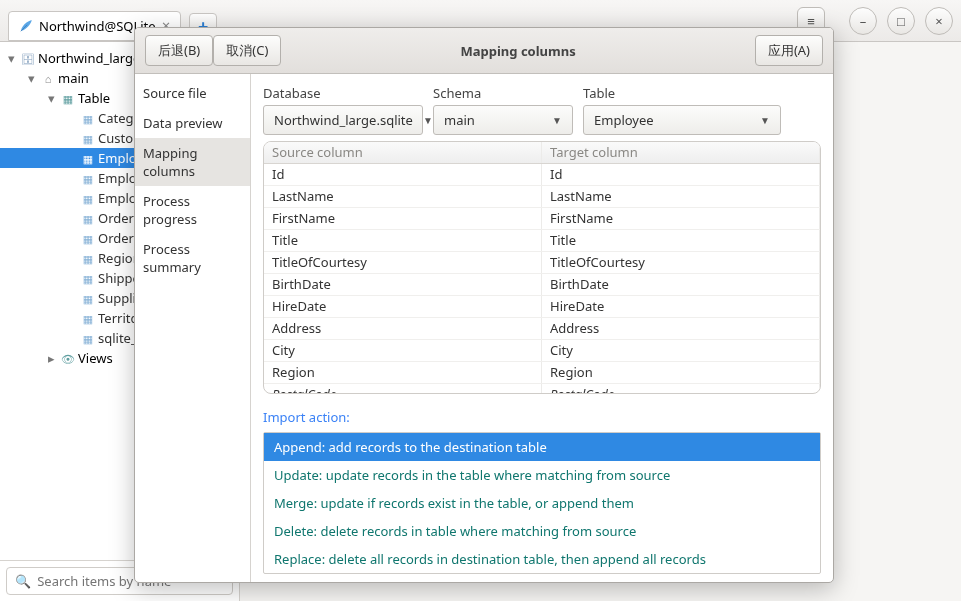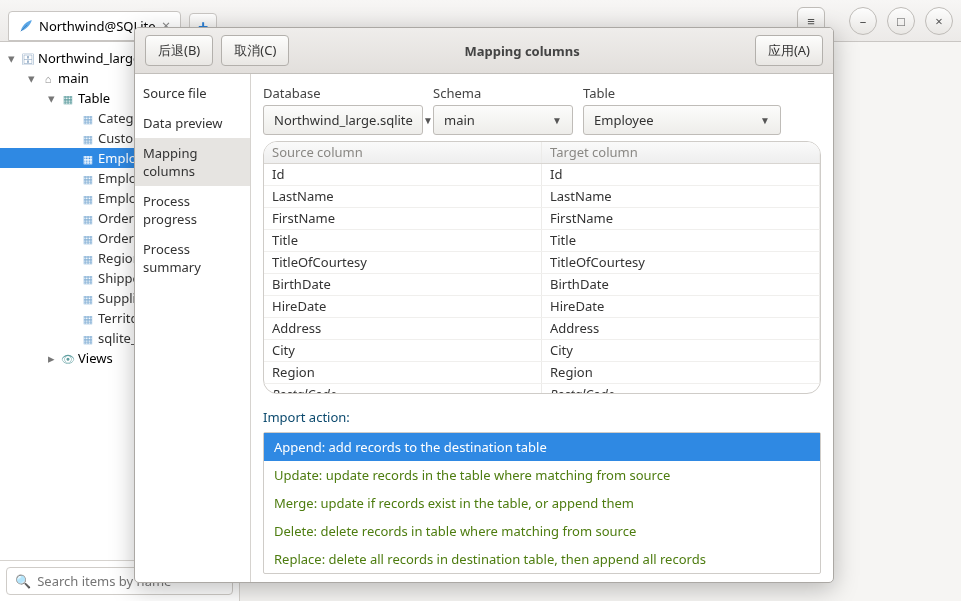--- a/index.html
+++ b/index.html
@@ -38,48 +38,48 @@
 .tree .selected .ico { color:#fff; }
 .searchbar { border-top:1px solid #d6d3cf; padding:6px; }
 .searchbar .box { border:1px solid #cfccc8; border-radius:4px; background:#fff; display:flex; align-items:center; padding:4px 8px; color:#888; gap:6px;}
 .searchbar input { border:none; outline:none; flex:1; color:#555; }
 
 
 .canvas { flex:1; position:relative; background:#f6f5f3; }
 
 
 .dialog { position:absolute; left: -106px; top: -15px; width: 700px; height: 556px; background:#fff; border:1px solid #aba8a4; border-radius:5px; box-shadow: 0 6px 24px rgba(0,0,0,.25); display:flex; flex-direction:column; overflow:hidden;}
-.dlg-titlebar { height:46px; background:linear-gradient(#efedeb,#e2dfdc); border-bottom:1px solid #c2bfbb; display:flex; align-items:center; padding:0 10px; gap:8px;}
+.dlg-titlebar { height:46px; background:linear-gradient(#efedeb,#e2dfdc); border-bottom:1px solid #c2bfbb; display:flex; align-items:center; padding:0 10px; gap:0;}
 .dlg-titlebar .btn { border:1px solid #b3b0ac; background:linear-gradient(#fdfdfc,#e9e7e4); border-radius:4px; padding:5px 12px; color:#333; }
 .dlg-titlebar .title { flex:1; text-align:center; font-weight:bold; color:#444; }
 .dlg-body { flex:1; display:flex; overflow:hidden;}
 .steps { width:116px; border-right:1px solid #d6d3cf; padding-top:4px;}
 .steps div { padding:6px 8px; color:#333; }
 .steps .active { background:#e6e4e1; }
 .panel { flex:1; padding:10px 12px 8px 12px; display:flex; flex-direction:column; gap:6px;}
 .combos { display:flex; gap:10px; }
 .combo { display:flex; flex-direction:column; gap:3px; }
 .combo label { color:#444; }
 .cbox { border:1px solid #bfbcb8; background:linear-gradient(#fcfcfb,#eeedea); border-radius:3px; height:30px; display:flex; align-items:center; padding:0 10px; gap:10px; color:#333;}
 .cbox .arrow { margin-left:auto; color:#555; font-size:10px;}
 .combo.db .cbox { width:160px; }
 .combo.sch .cbox { width:140px; }
 .combo.tbl .cbox { width:198px; }
 
-.grid { border:1px solid #cfccc8; border-radius:14px; overflow:hidden; }
+.grid { border:1px solid #cfccc8; border-radius:8px; overflow:hidden; }
 .grid .head, .grid .row { display:flex; }
 .grid .head { background:linear-gradient(#fafafa,#eeeeee); border-bottom:1px solid #d8d5d1; }
 .grid .cell { flex:1; padding:3px 8px; border-right:1px solid #ecebe9; color:#333; height:21px; line-height:15px;}
 .grid .head .cell { color:#8a8884; font-weight:normal; }
 .grid .row { border-bottom:1px solid #f0efed; }
 .grid .row:last-child { border-bottom:none;font-style:italic;}
 
-.import-label { color:#0c4a6e; margin-top:8px;}
+.import-label { color:#3b82f6; margin-top:8px;}
 .actions { border:1px solid #cfccc8; border-radius:2px; }
-.actions .opt { padding:5px 10px; color:#4d7c0f; }
+.actions .opt { padding:5px 10px; color:#0f766e; }
 .actions .opt.selected { background:#2f89e3; color:#fff; }
 </style>
 </head>
 <body>
 
 <div class="topbar">
   <div class="tab">
     <svg class="feather" viewBox="0 0 24 24">
         <path d="M3 21 C 6 6, 20 2, 22 2 C 22 2, 18 16, 3 21 Z" fill="#5aa6e6"></path>
         <path d="M3 21 L 14 10" stroke="#2d6aa8" stroke-width="1"></path>

